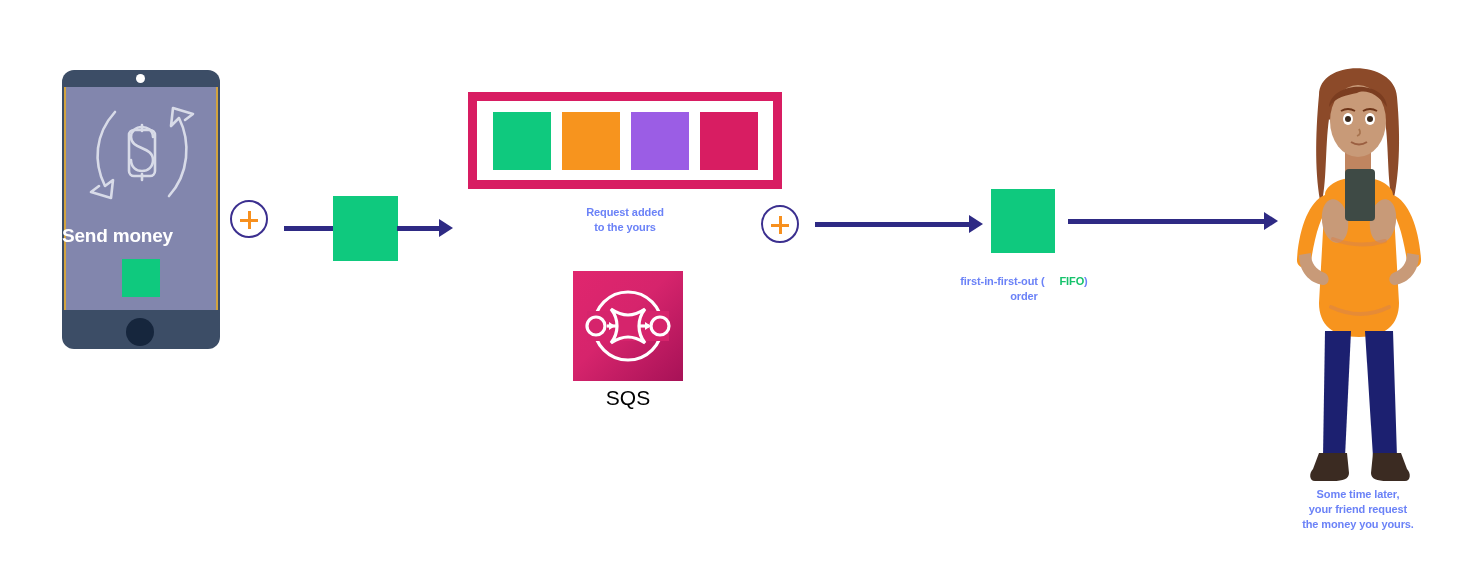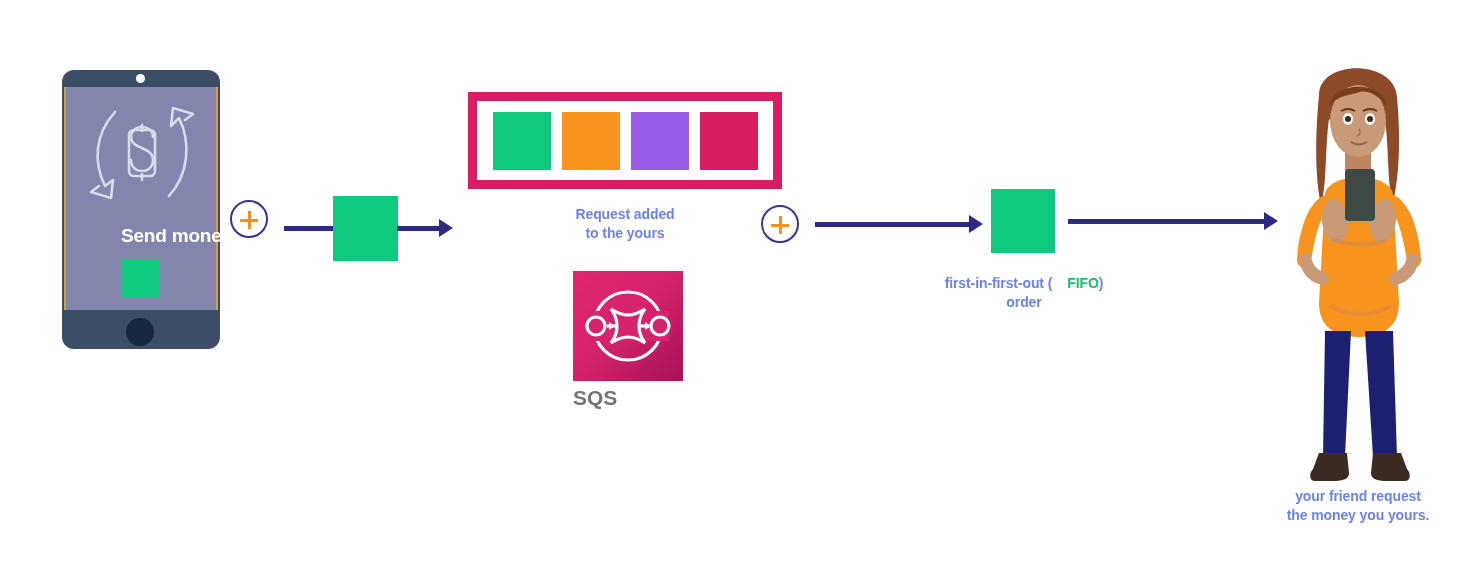--- a/index.html
+++ b/index.html
@@ -16,21 +16,21 @@
     height: 583px;
     background: #ffffff;
     overflow: hidden;
   }
   .abs { position: absolute; }
 
   
   .caption {
     color: #6b82f7;
     font-weight: bold;
-    font-size: 14px;
+    font-size: 11px;
     line-height: 1.38;
     text-align: center;
     letter-spacing: -0.1px;
   }
   .caption .fifo { color: #15c26b; margin-left: 15px; }
 
   
   #phone-frame {
     left: 62px; top: 70px;
     width: 158px; height: 279px;
@@ -62,26 +62,25 @@
     background: #16263d;
     border-radius: 50%;
   }
   #phone-money-icon {
     left: 85px; top: 100px;
     width: 115px; height: 105px;
   }
   #phone-label {
     left: 62px; top: 225px;
     width: 158px;
-    text-align: right;
+    text-align: left;
     color: #ffffff;
     font-weight: bold;
     font-size: 19px;
     letter-spacing: -0.2px;
-    padding-left: 12px;
   }
   #phone-green-block {
     left: 122px; top: 259px;
     width: 38px; height: 38px;
     background: #0fc97e;
   }
 
   
   .plus-node {
     width: 38px; height: 38px;
@@ -152,22 +151,23 @@
 
   
   #sqs-tile {
     left: 573px; top: 271px;
     width: 110px; height: 110px;
     background: linear-gradient(135deg, #e0266e 0%, #d6246c 45%, #a71257 100%);
   }
   #sqs-label {
     left: 573px; top: 386px;
     width: 110px;
-    color: #737373;
-    font-weight: bold;
+    text-align: center;
+    color: #000000;
+    font-weight: normal;
     font-size: 21px;
   }
   #queue-note { left: 487px; top: 428px; width: 302px; }
 
   
   #fifo-caption { left: 900px; top: 274px; width: 248px; }
 
   
   #person { left: 1265px; top: 45px; width: 190px; height: 440px; }
 
@@ -308,17 +308,18 @@
 
       <path d="M60 286 L 86 286 L 80 412 L 58 412 Z" fill="#1c2070"></path>
       <path d="M100 286 L 128 286 L 132 412 L 108 412 Z" fill="#1c2070"></path>
 
       <path d="M54 408 L 82 408 L 84 428 C 84 434, 78 436, 68 436 L 50 436 C 44 436, 44 428, 48 424 Z" fill="#3b2b22"></path>
       <path d="M108 408 L 136 408 L 142 424 C 146 428, 146 436, 140 436 L 122 436 C 112 436, 106 434, 106 428 Z" fill="#3b2b22"></path>
     </svg>
   </div>
 
   <div class="abs caption" id="person-caption">
+    <div>Some time later,</div>
     <div>your friend request</div>
     <div>the money you yours.</div>
   </div>
 
 </div>
 
 </body></html>

